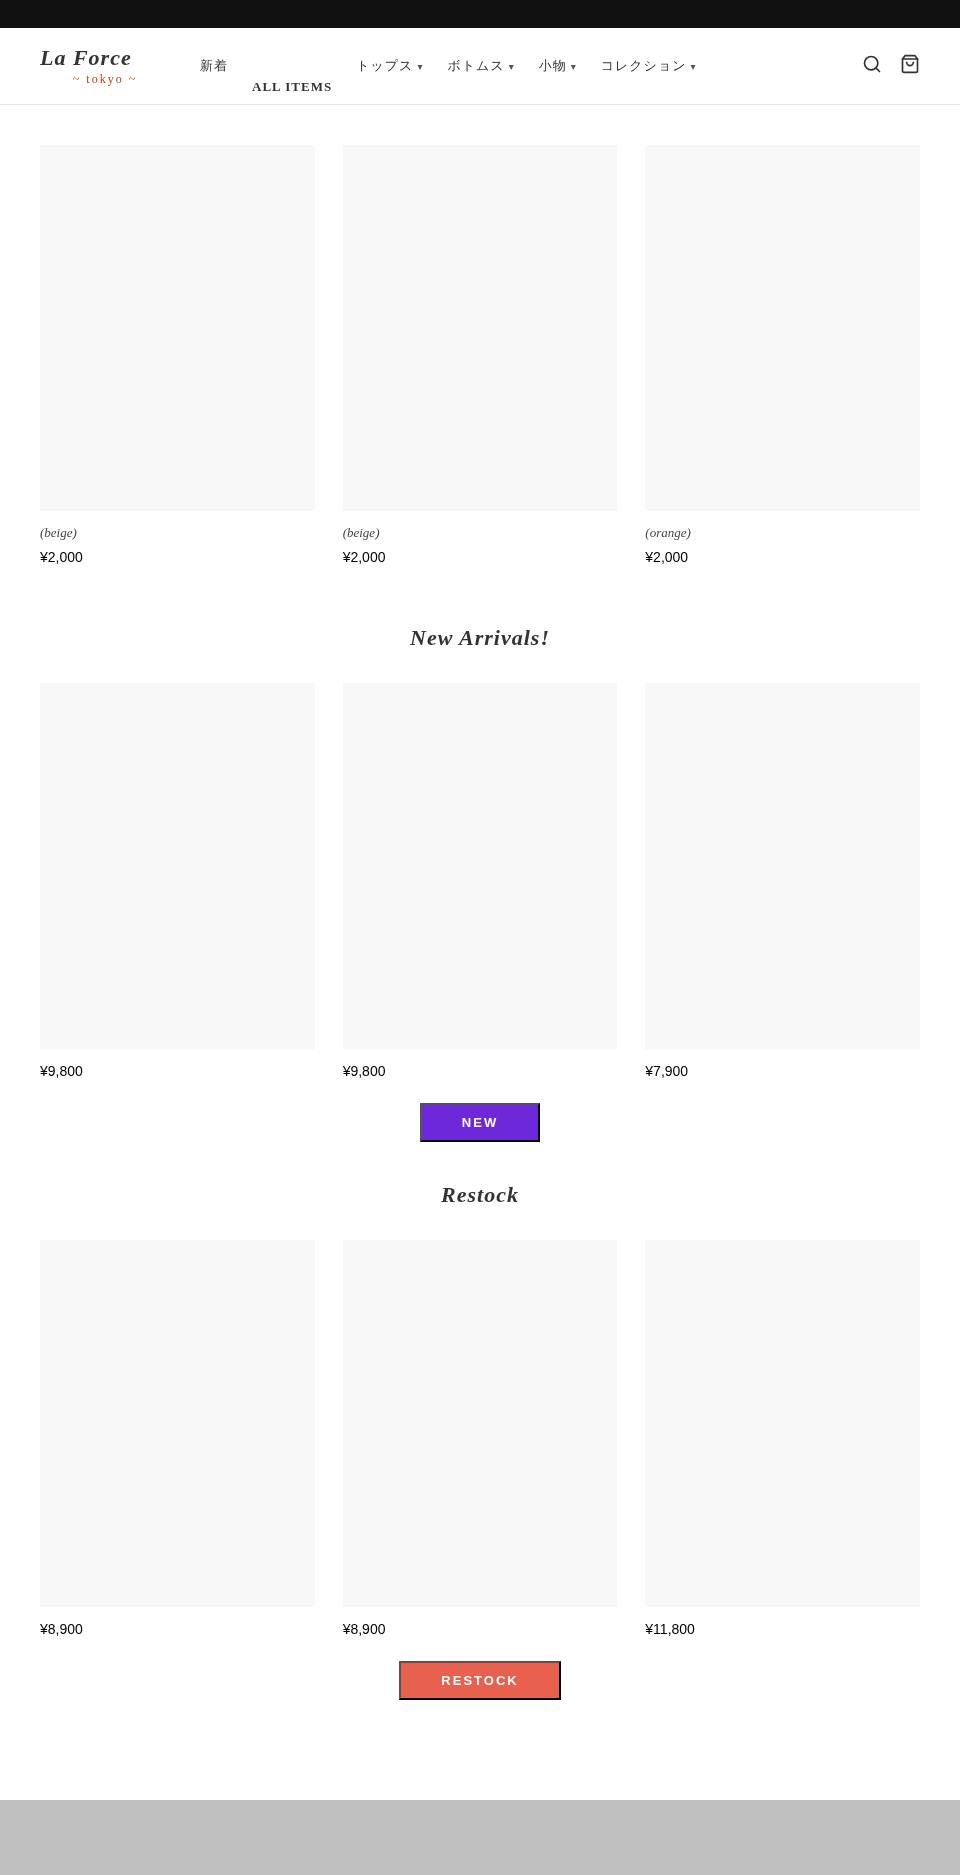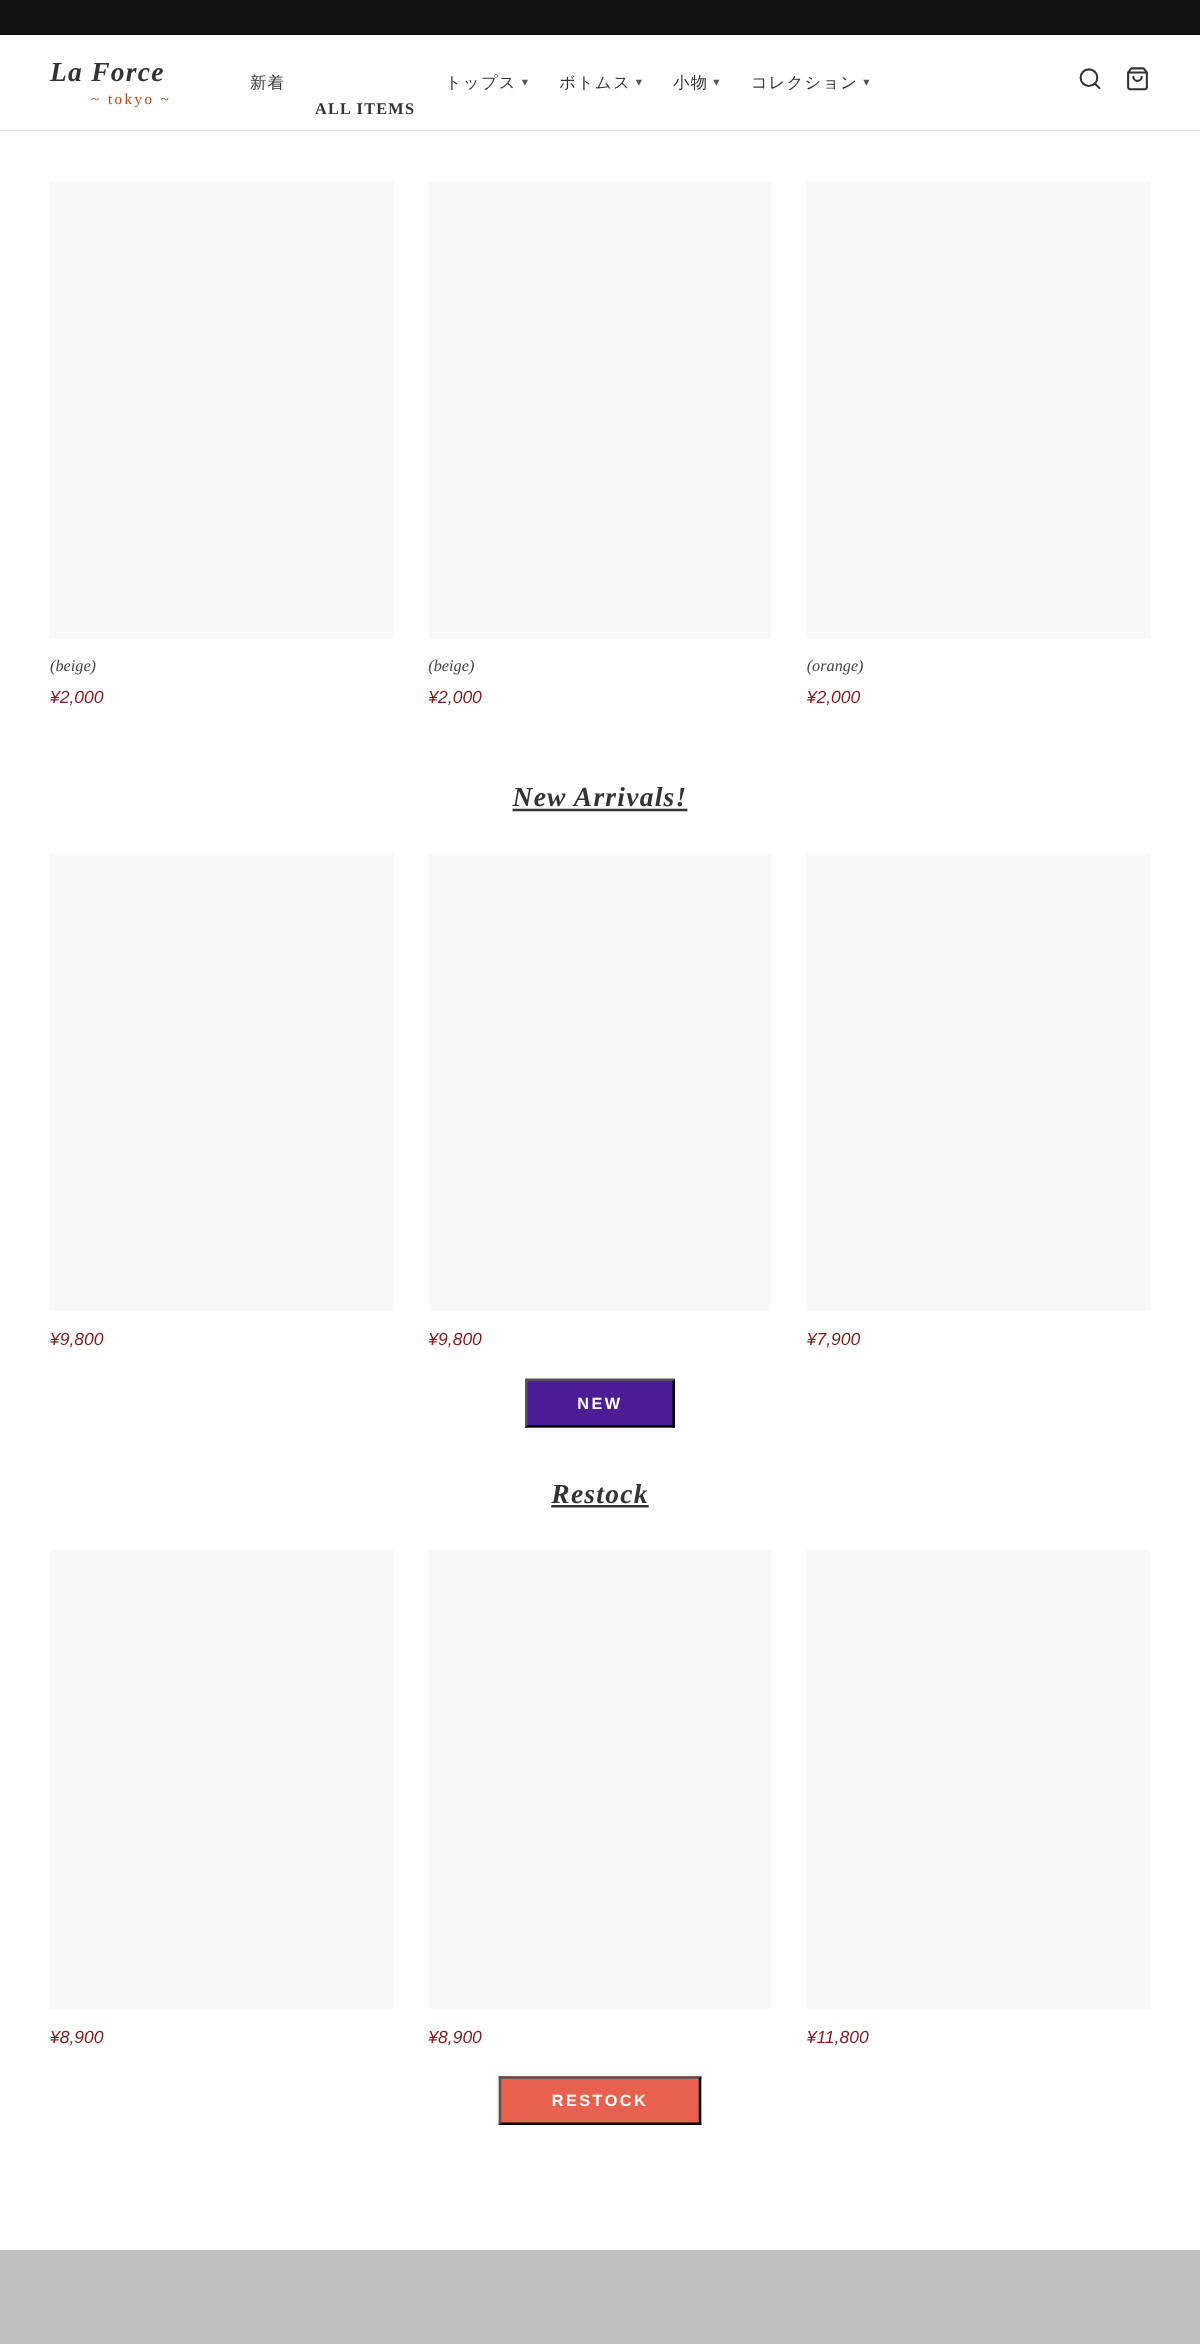--- a/index.html
+++ b/index.html
@@ -104,21 +104,20 @@
       padding-bottom: 40px;
     }
 
     .section-header {
       text-align: center;
       font-size: 22px;
       font-weight: bold;
       letter-spacing: 1px;
       margin-bottom: 32px;
       font-style: italic;
-      text-decoration: underline;
     }
 
     .product-grid {
       display: grid;
       grid-template-columns: repeat(3, 1fr);
       gap: 28px;
     }
 
     .product-card {
       cursor: pointer;
@@ -134,23 +133,22 @@
 
     .product-name {
       font-size: 13px;
       color: #444;
       margin-bottom: 8px;
       font-style: italic;
     }
 
     .product-price {
       font-size: 14px;
-      color: #7f1d1d;
+      color: #000000;
       font-family: Arial, sans-serif;
-      font-style: italic;
     }
 
     .section-divider {
       margin: 20px 0 40px;
     }
 
     .badge-wrap {
       display: flex;
       justify-content: center;
       margin-top: 24px;
@@ -161,21 +159,21 @@
       padding: 10px 40px;
       color: #fff;
       font-size: 13px;
       letter-spacing: 2px;
       font-family: Arial, sans-serif;
       font-weight: 600;
       cursor: pointer;
     }
 
     .badge-new {
-      background: #4c1d95;
+      background: #6d28d9;
     }
 
     .badge-restock {
       background: #e8614e;
     }
 
     
     .footer {
       background: #c0c0c0;
       height: 110px;

